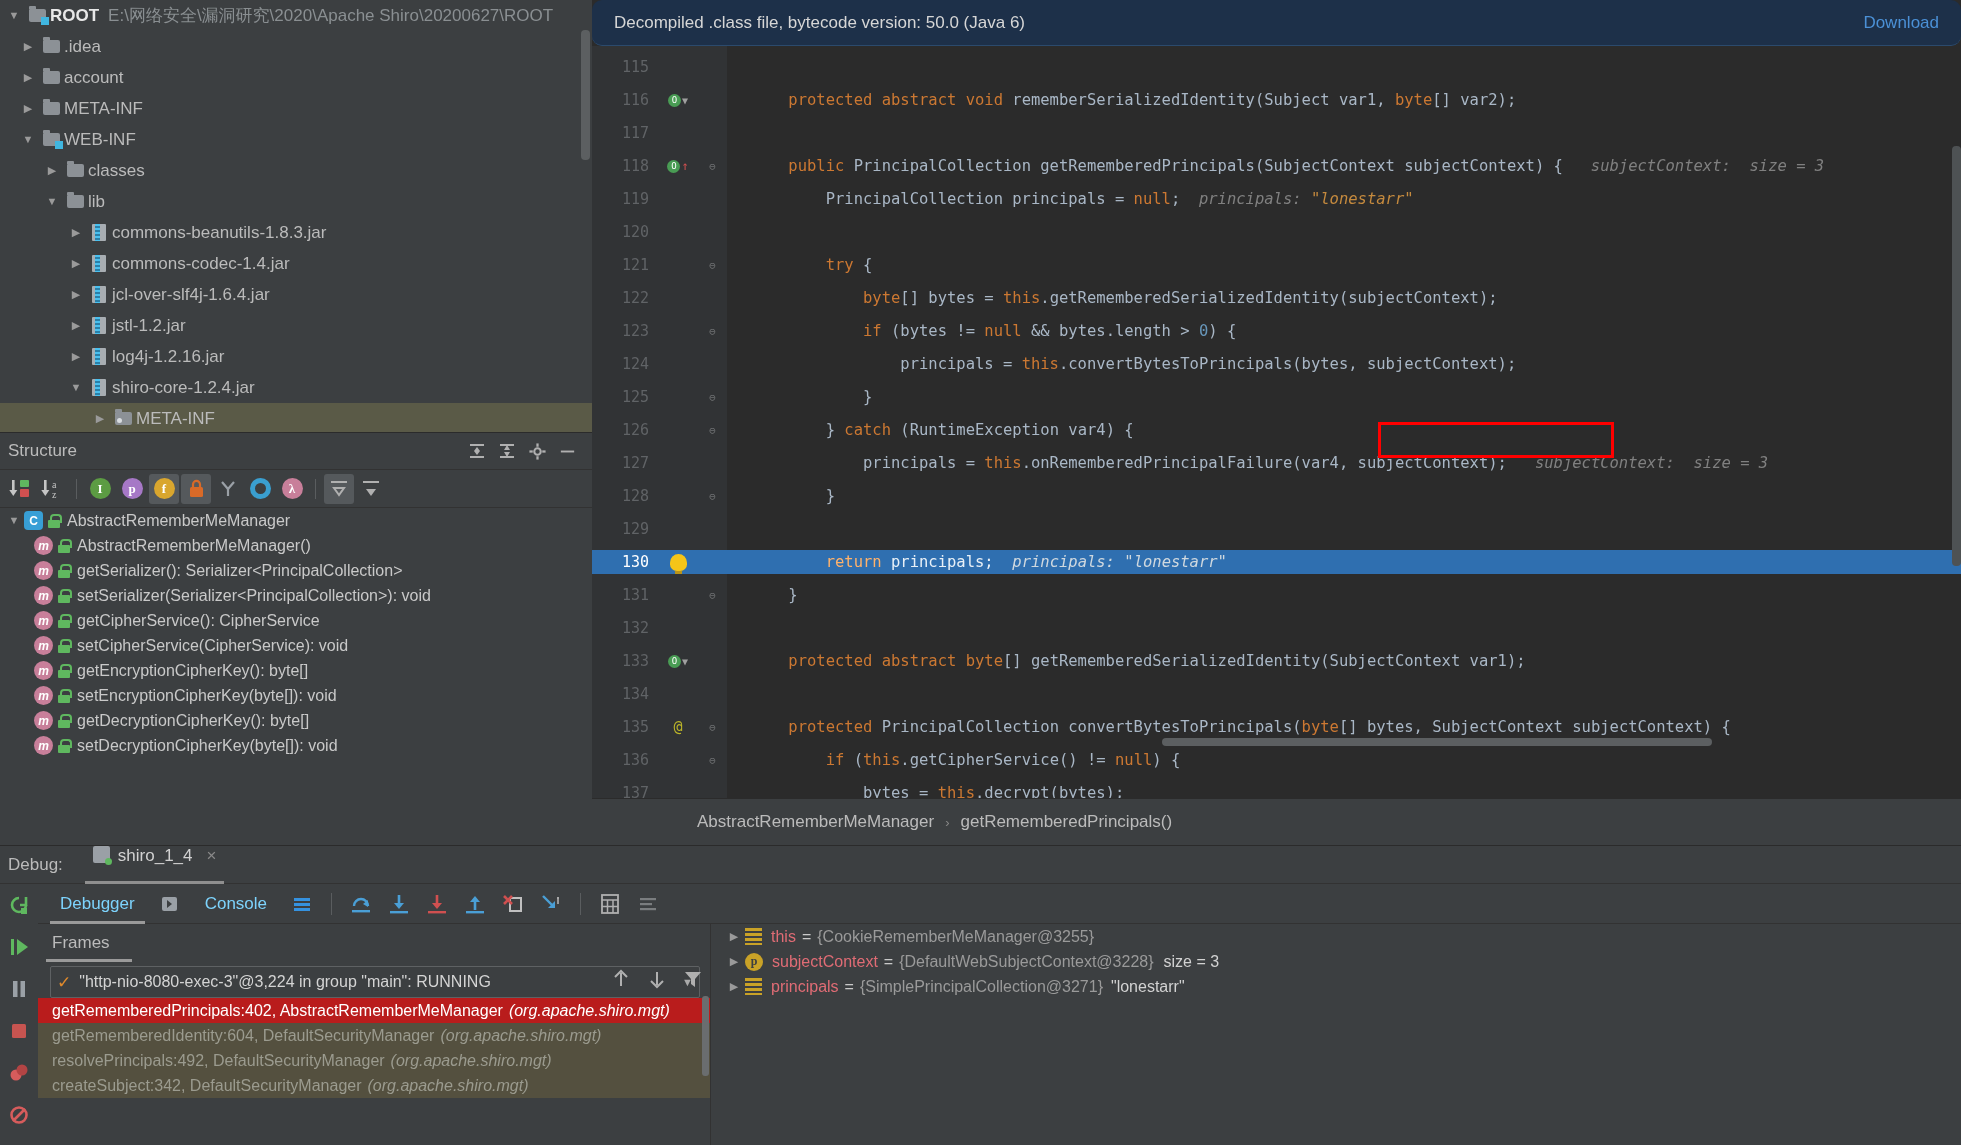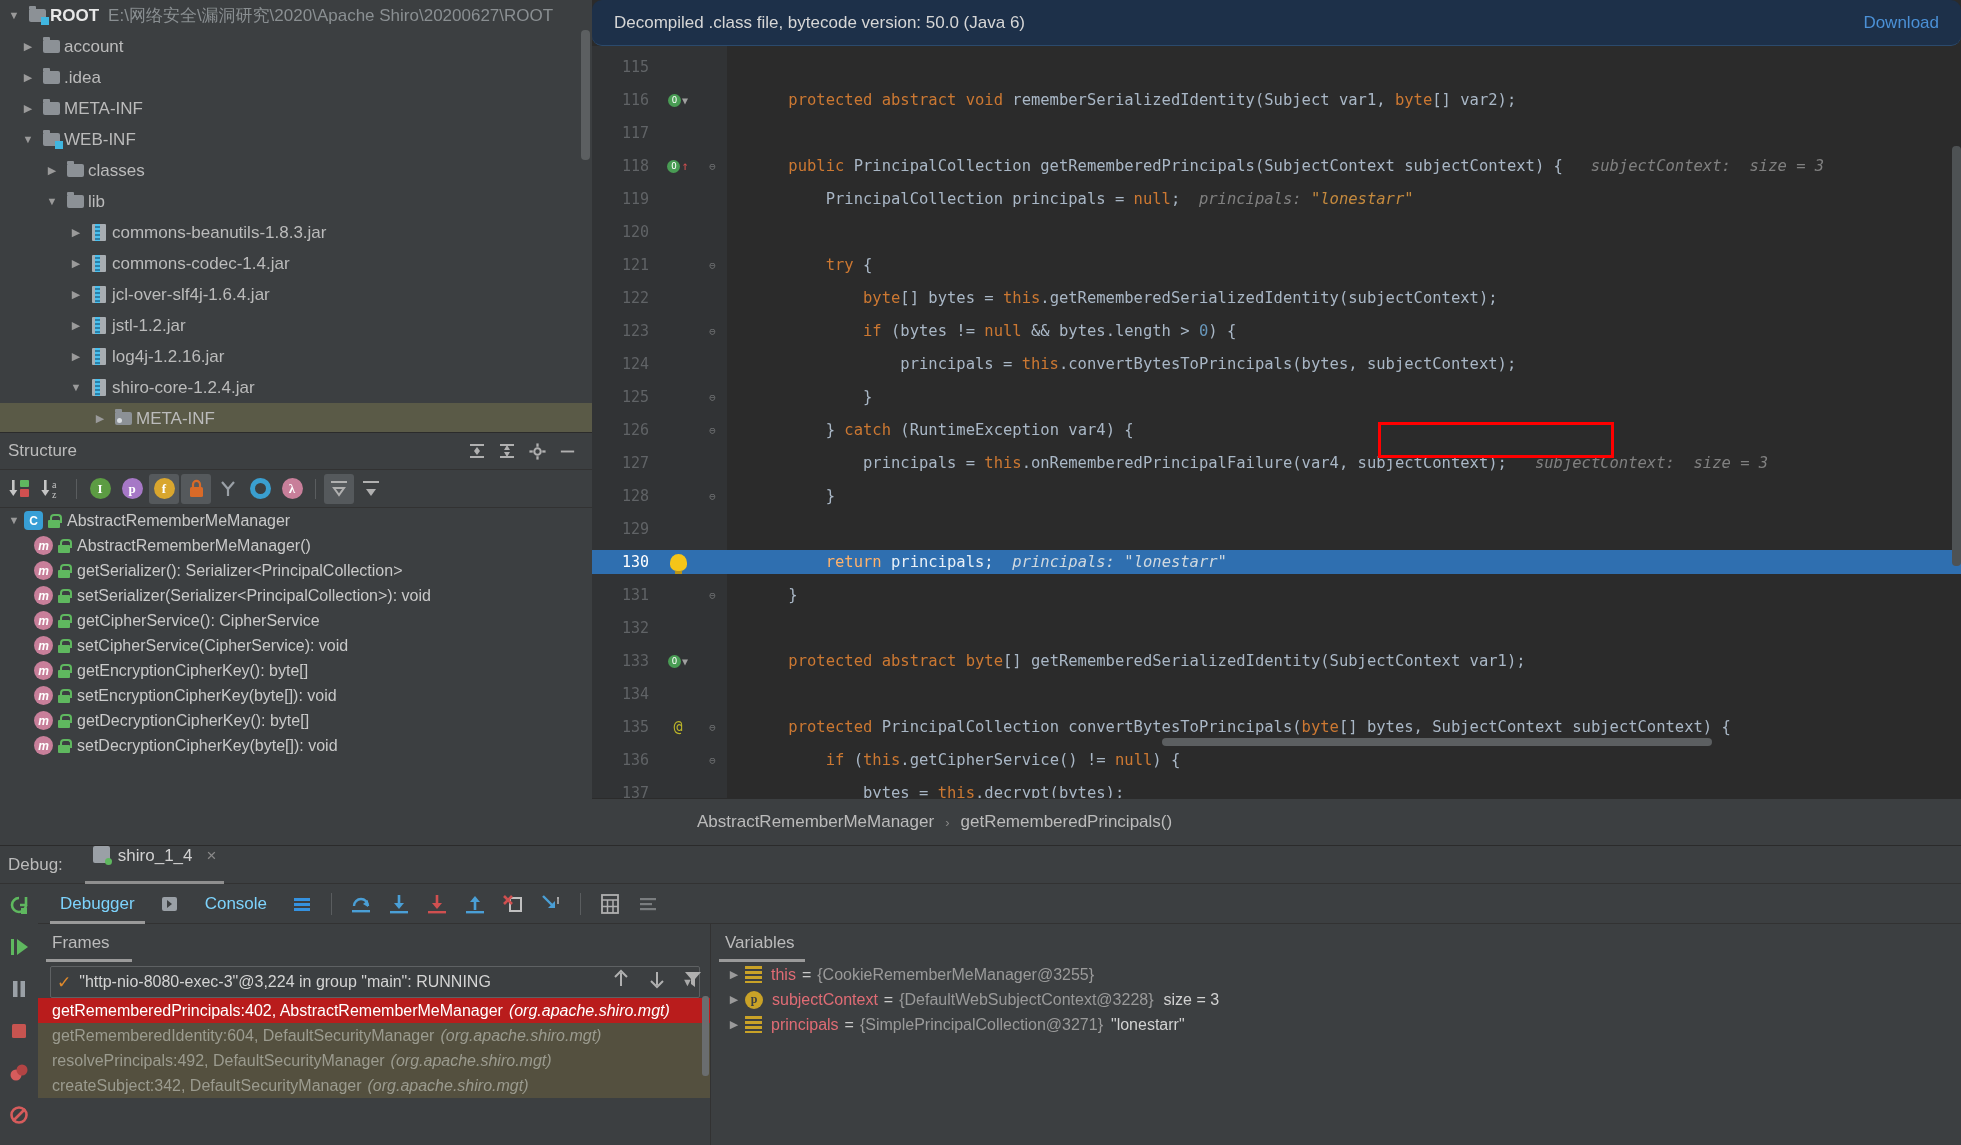--- a/index.html
+++ b/index.html
@@ -334,28 +334,28 @@
         </span>
       <span class="lbl-root">ROOT</span>
       <span class="lbl-path">E:\网络安全\漏洞研究\2020\Apache Shiro\20200627\ROOT</span>
     </div>
     <div id="tree-items">
         <div class="tree-row ind1">
           <span class="arrow closed"></span>
           <span class="ficon">
             <span class="folder-glyph"></span>
           </span>
+          <span>.idea</span>
+        </div>
+        <div class="tree-row ind1">
+          <span class="arrow closed"></span>
+          <span class="ficon">
+            <span class="folder-glyph"></span>
+          </span>
           <span>account</span>
-        </div>
-        <div class="tree-row ind1">
-          <span class="arrow closed"></span>
-          <span class="ficon">
-            <span class="folder-glyph"></span>
-          </span>
-          <span>.idea</span>
         </div>
         <div class="tree-row ind1">
           <span class="arrow closed"></span>
           <span class="ficon">
             <span class="folder-glyph"></span>
           </span>
           <span>META-INF</span>
         </div>
         <div class="tree-row ind1">
           <span class="arrow open"></span>
@@ -812,23 +812,20 @@
           </div>
           <div class="frame-row shade">
             <span>createSubject:342, DefaultSecurityManager</span>
             <span class="frame-pkg">(org.apache.shiro.mgt)</span>
           </div>
         </div>
       <div class="frames-scroll"></div>
     </div>
 
     <div class="vars-col">
-      <div class="col-head">
-        <span class="col-title">Variables</span>
-      </div>
       <div id="var-rows">
           <div class="var-row">
             <span class="v-arrow">▶</span>
             <span class="v-ico-list"></span>
             <span class="v-name">this</span>
             <span class="v-eq">=</span>
             <span class="v-val">{CookieRememberMeManager@3255}</span>
           </div>
           <div class="var-row">
             <span class="v-arrow">▶</span>

